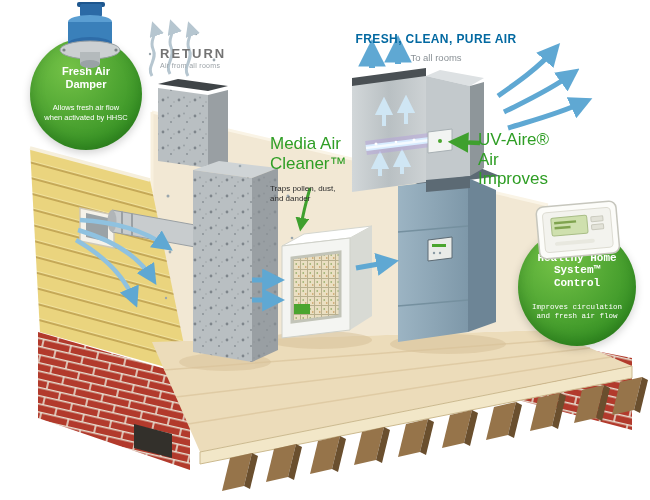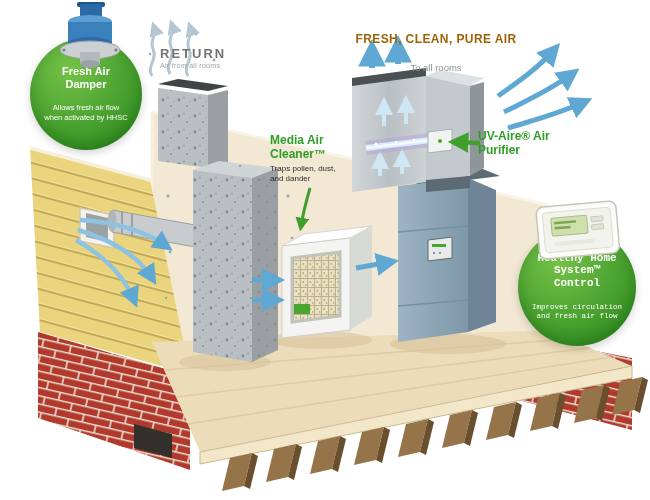--- a/index.html
+++ b/index.html
@@ -4,24 +4,24 @@
 <style>
   html,body{margin:0;padding:0;background:#fff;}
   .stage{position:relative;width:650px;height:500px;background:#fff;overflow:hidden;
          font-family:"Liberation Sans",sans-serif;}
   .scene{position:absolute;left:0;top:0;z-index:1;}
   .dev{position:absolute;z-index:3;}
   
   .lbl{position:absolute;z-index:4;}
   .ret-title{font-size:13px;font-weight:bold;color:#737373;letter-spacing:2px;}
   .ret-sub{font-size:7px;color:#9aa1a6;margin-top:1px;letter-spacing:.3px;}
-  .sup-title{font-size:12px;font-weight:bold;color:#a16207;letter-spacing:.4px;}
-  .sup-sub{font-size:9.5px;color:#8a9196;margin-top:16px;}
-  .g-title{font-size:12px;font-weight:bold;color:#2f9e25;line-height:1.15;}
-  .g-sub{font-size:8px;color:#2b2b2b;margin-top:2px;line-height:1.25;}
+  .sup-title{font-size:12px;font-weight:bold;color:#0369a1;letter-spacing:.4px;}
+  .sup-sub{font-size:9.5px;color:#8a9196;margin-top:6px;}
+  .g-title{font-size:17px;font-weight:normal;color:#2f9e25;line-height:1.15;}
+  .g-sub{font-size:8px;color:#2b2b2b;margin-top:11px;line-height:1.25;}
   
   .badge{position:absolute;z-index:2;border-radius:50%;
          background:radial-gradient(circle at 35% 28%,#74c247,#3b9627 72%,#2f7d1e);
          color:#fff;text-align:center;display:flex;flex-direction:column;
          justify-content:center;box-sizing:border-box;
          box-shadow:0 3px 8px rgba(0,0,0,.18), inset 0 -6px 14px rgba(0,60,0,.25);}
   .b-title{font-weight:bold;font-size:11px;line-height:1.15;}
   .b-sub{font-size:7.5px;line-height:1.3;margin-top:13px;}
   .badge.damper{left:30px;top:38px;width:112px;height:112px;padding:0 13px;}
   .badge.control{left:518px;top:228px;width:118px;height:118px;padding:0 12px;font-family:Liberation Mono, monospace;}
@@ -283,16 +283,16 @@
     <div class="sup-title">FRESH, CLEAN, PURE AIR</div>
     <div class="sup-sub">To all rooms</div>
   </div>
 
   <div class="lbl" style="left:270px;top:134px;width:78px">
     <div class="g-title">Media Air Cleaner™</div>
     <div class="g-sub">Traps pollen, dust, and dander</div>
   </div>
 
   <div class="lbl" style="left:478px;top:130px;width:86px">
-    <div class="g-title">UV-Aire® Air Purifier</div>
+    <div class="g-title">UV-Aire® Air Improves</div>
   </div>
 
 </div>
 
 </body></html>

